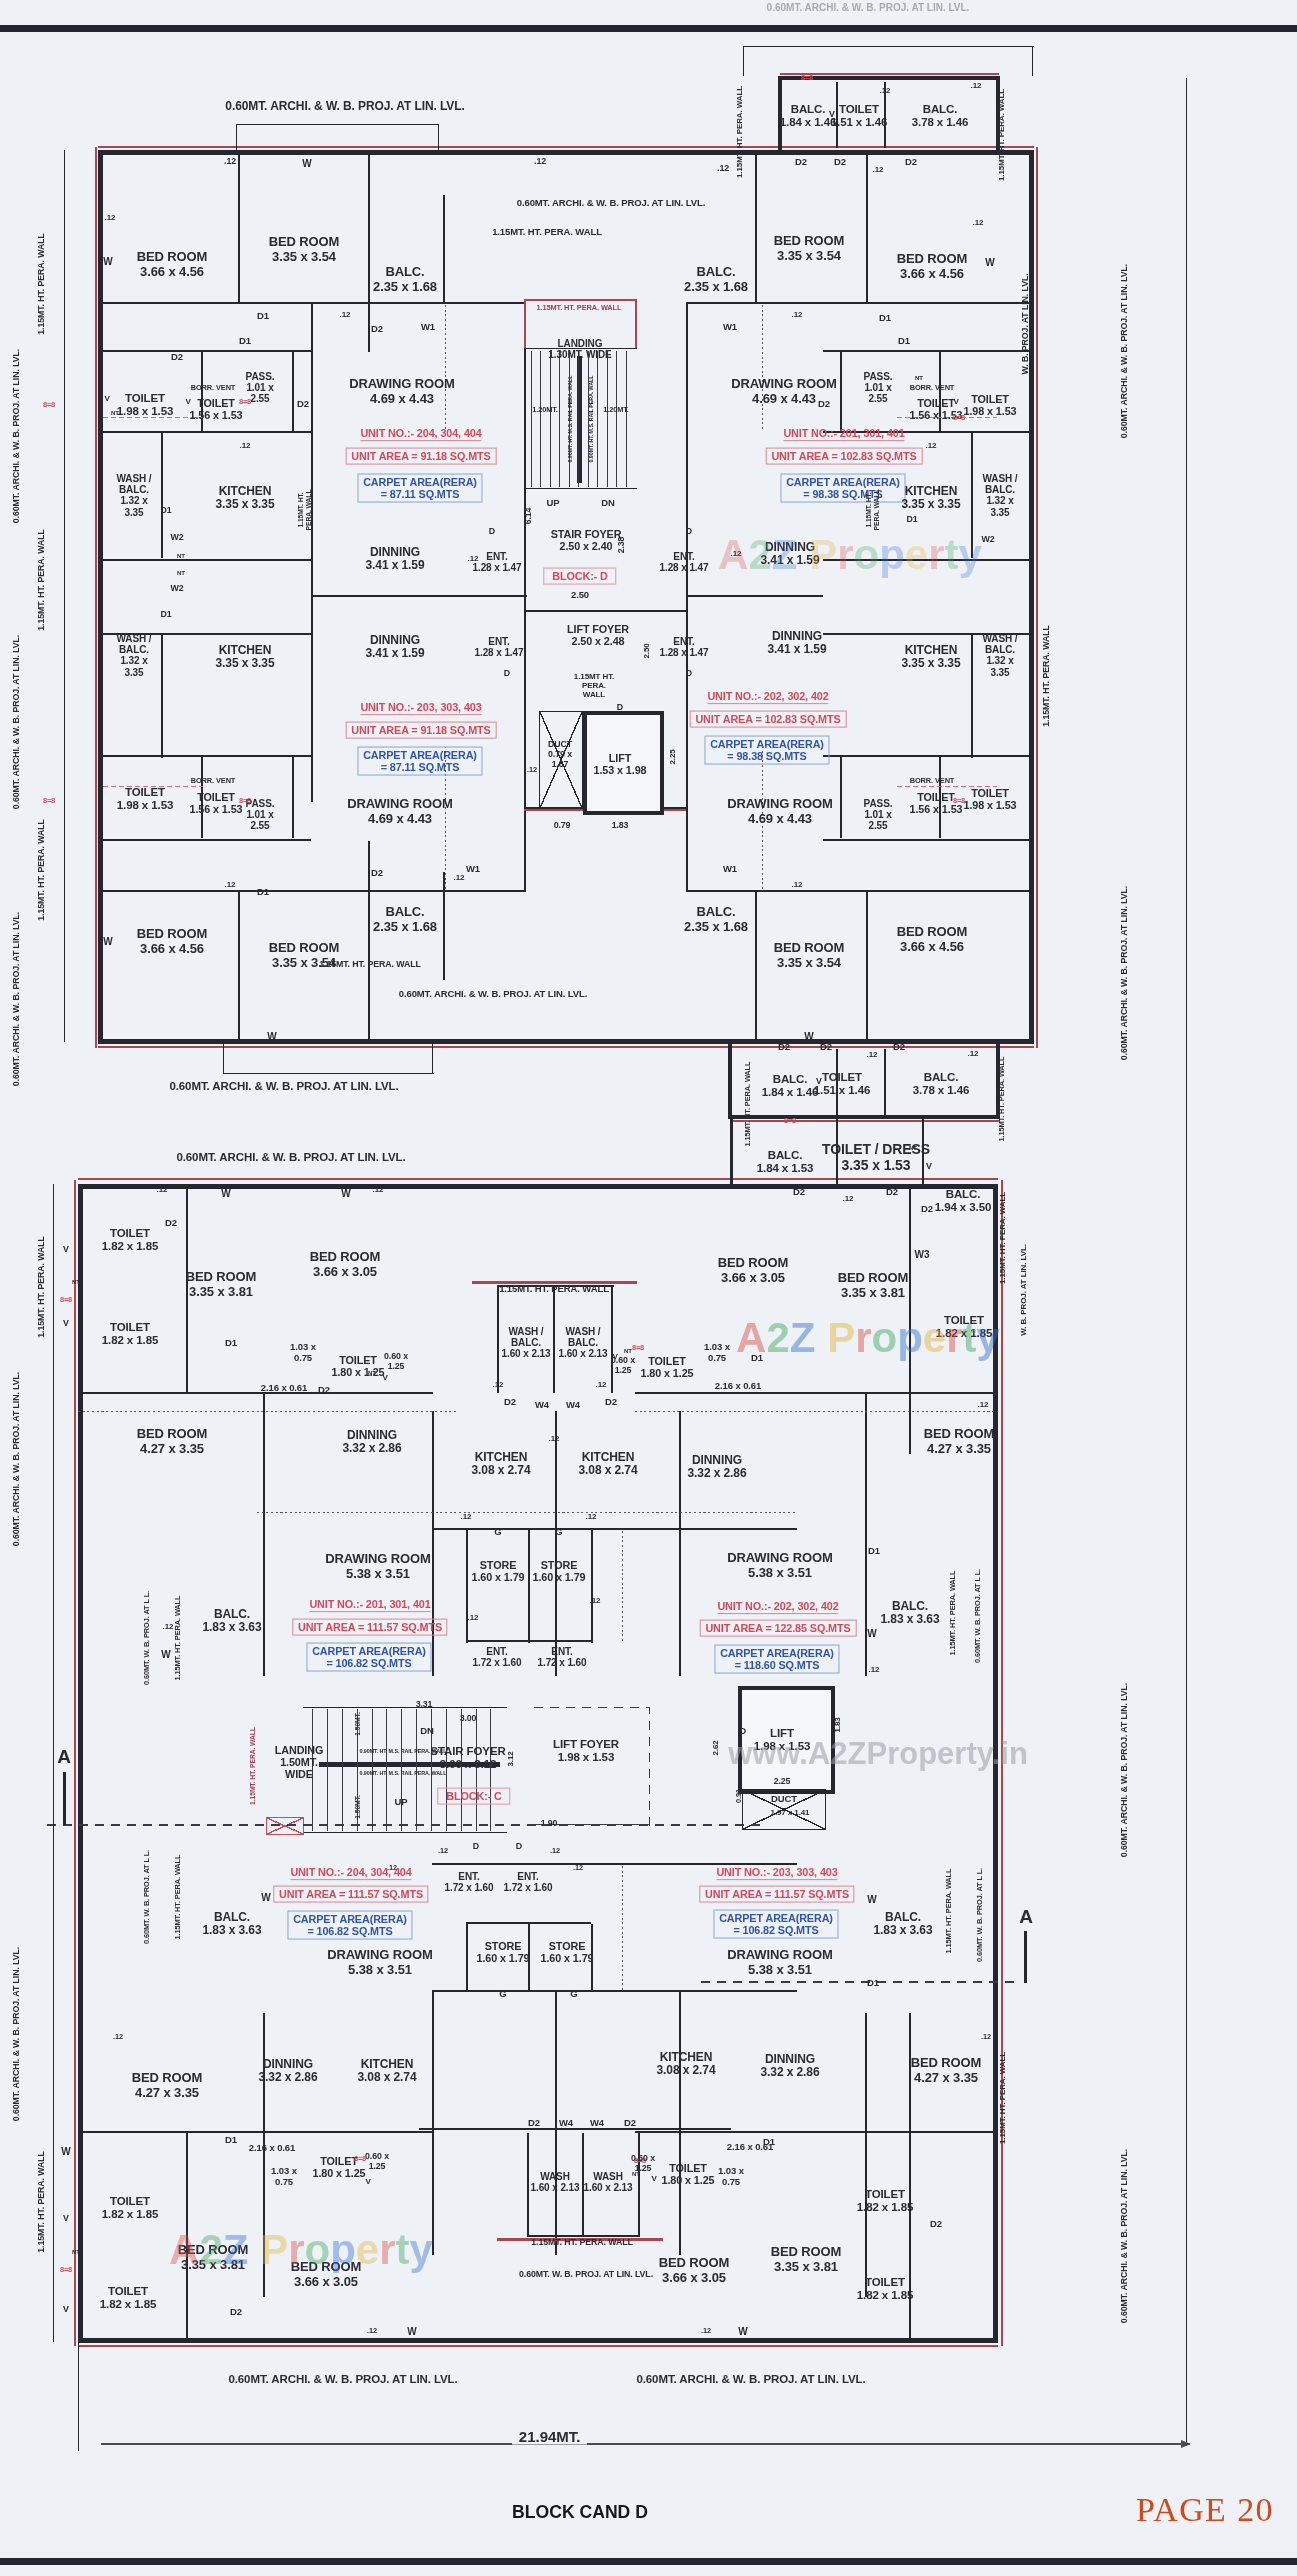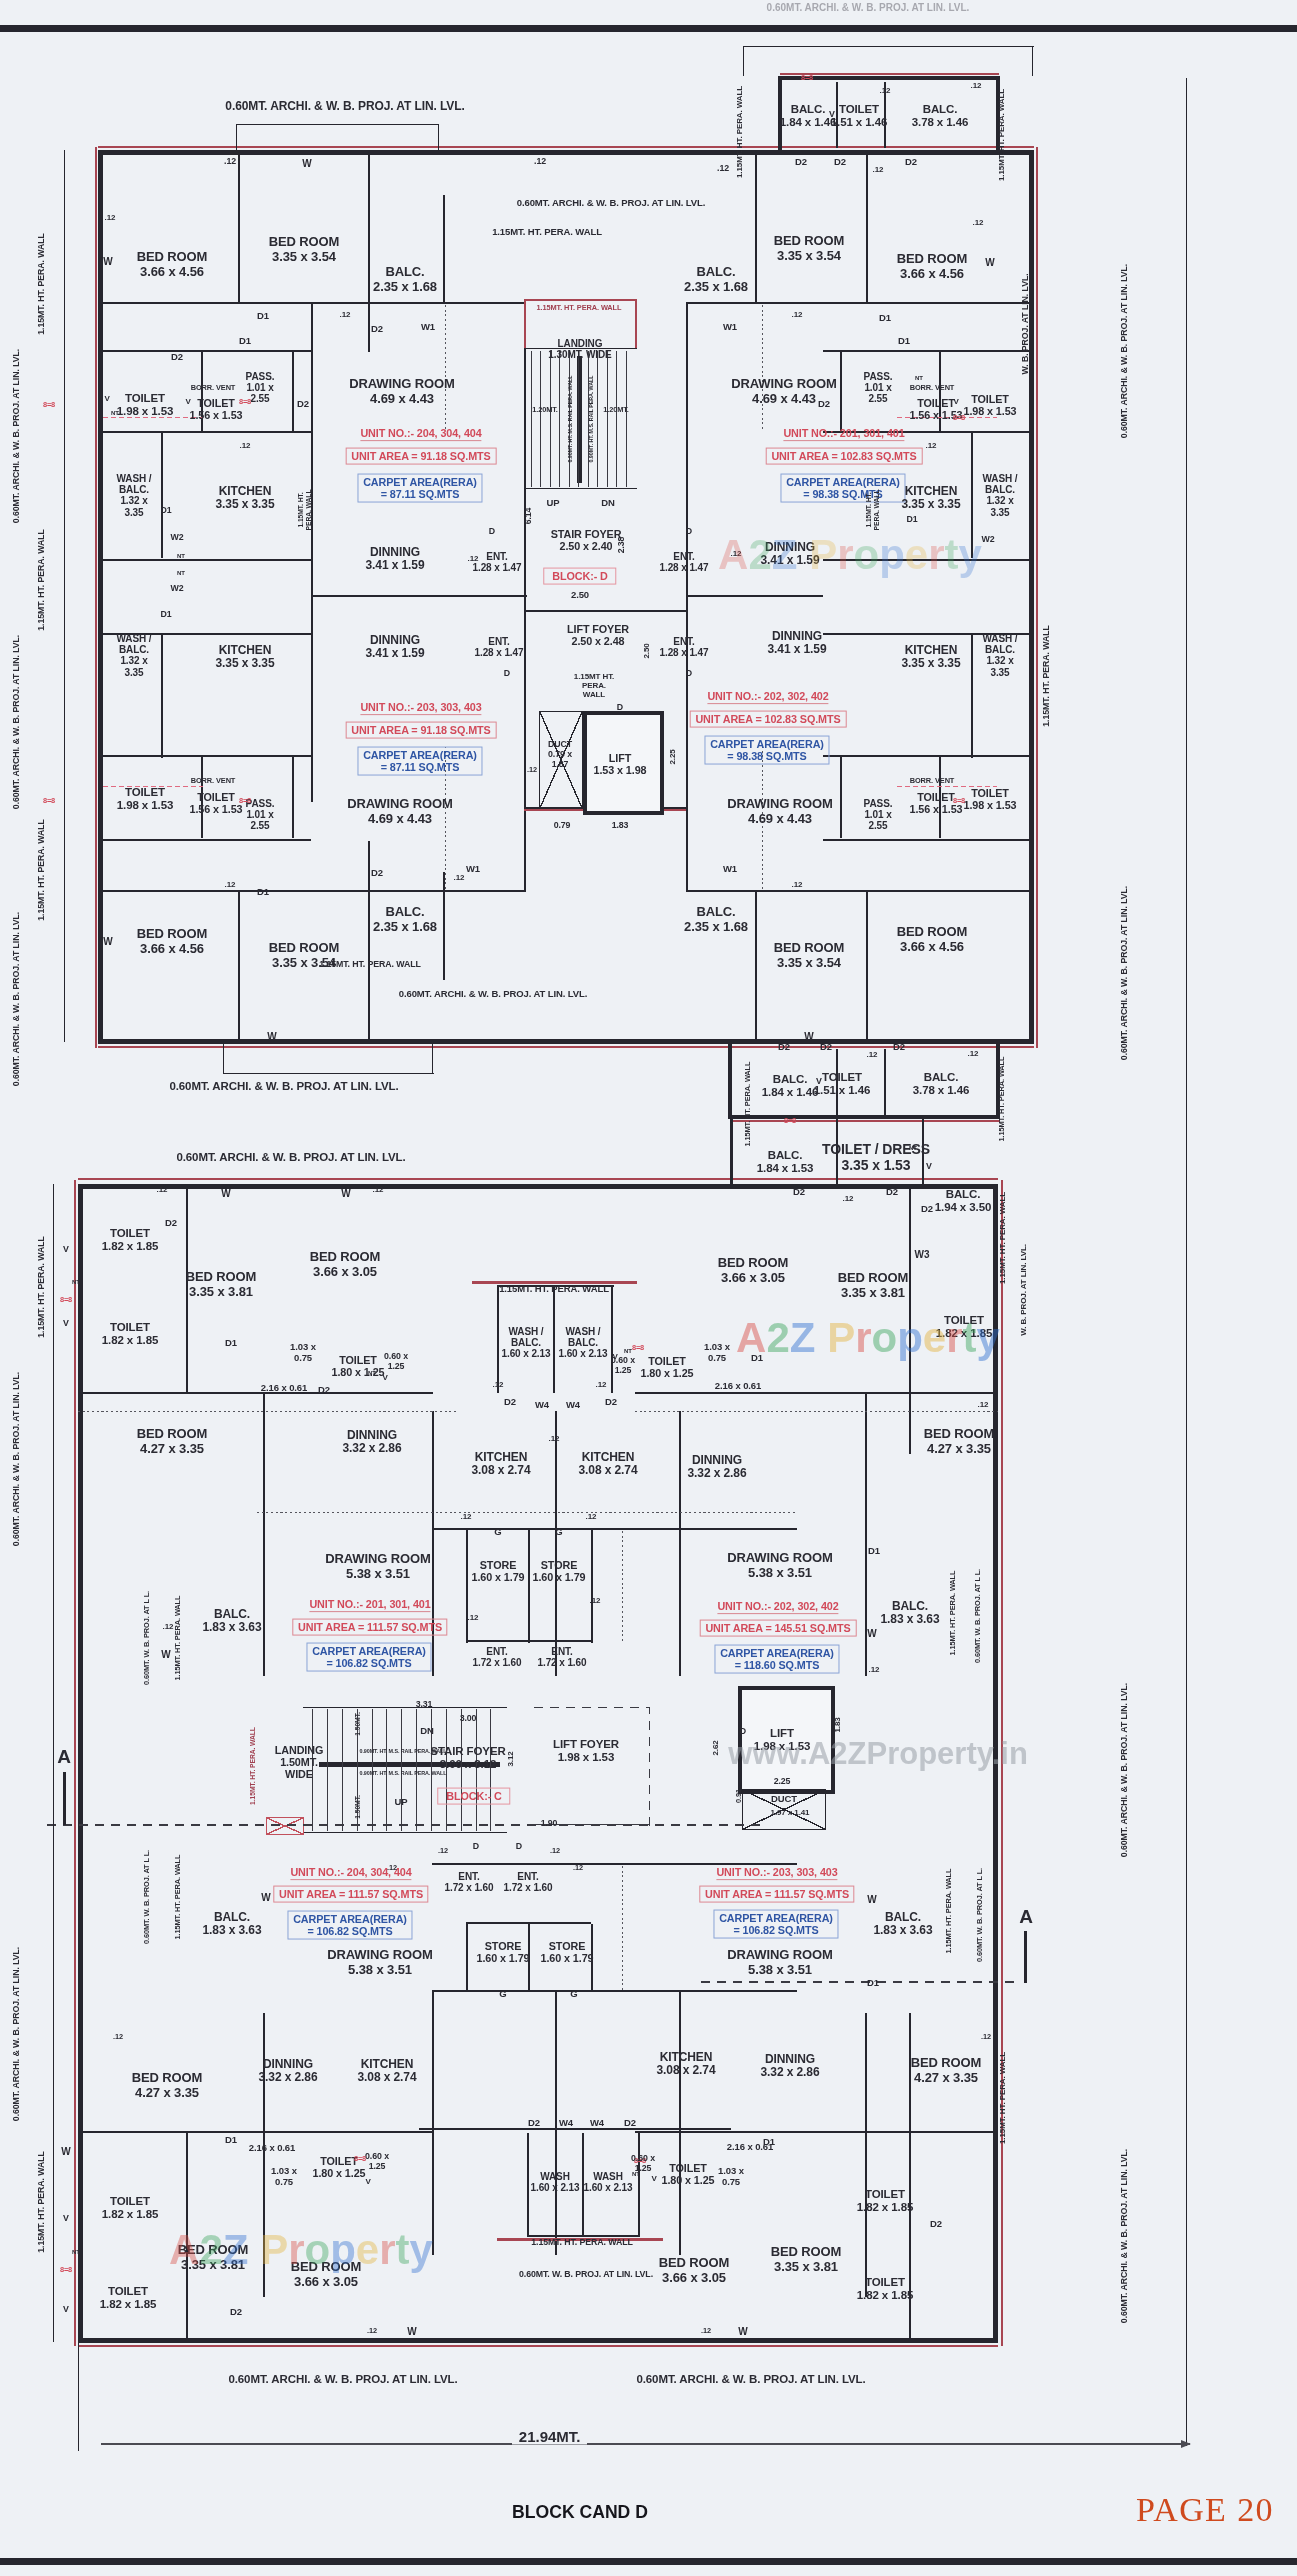--- a/index.html
+++ b/index.html
@@ -589,21 +589,21 @@
       <div class="lb cr rb" style="left: 370px; top: 1627px; font-size: 10.8px;">UNIT AREA = 111.57 SQ.MTS</div>
       <div class="lb cb bb" style="left: 369px; top: 1657px; font-size: 10.8px;">CARPET AREA(RERA)
 = 106.82 SQ.MTS</div>
       <div class="lb " style="left: 497px; top: 1657px; font-size: 10px;">ENT.
 1.72 x 1.60</div>
       <div class="lb " style="left: 562px; top: 1657px; font-size: 10px;">ENT.
 1.72 x 1.60</div>
       <div class="lb " style="left: 780px; top: 1566px; font-size: 13px;">DRAWING ROOM
 5.38 x 3.51</div>
       <div class="lb cr u" style="left: 778px; top: 1607px; font-size: 10.8px;">UNIT NO.:- 202, 302, 402</div>
-      <div class="lb cr rb" style="left: 778px; top: 1628px; font-size: 10.8px;">UNIT AREA = 145.51 SQ.MTS</div>
+      <div class="lb cr rb" style="left: 778px; top: 1628px; font-size: 10.8px;">UNIT AREA = 122.85 SQ.MTS</div>
       <div class="lb cb bb" style="left: 777px; top: 1659px; font-size: 10.8px;">CARPET AREA(RERA)
 = 118.60 SQ.MTS</div>
       <div class="lb " style="left: 874px; top: 1551px; font-size: 9.5px;">D1</div>
       <div class="lb " style="left: 872px; top: 1634px; font-size: 10px;">W</div>
       <div class="lb " style="left: 910px; top: 1613px; font-size: 12px;">BALC.
 1.83 x 3.63</div>
       <div class="lb " style="left: 874px; top: 1670px; font-size: 8px;">.12</div>
       <div class="lb " style="left: 232px; top: 1621px; font-size: 12px;">BALC.
 1.83 x 3.63</div>
       <div class="lb " style="left: 166px; top: 1655px; font-size: 10px;">W</div>

